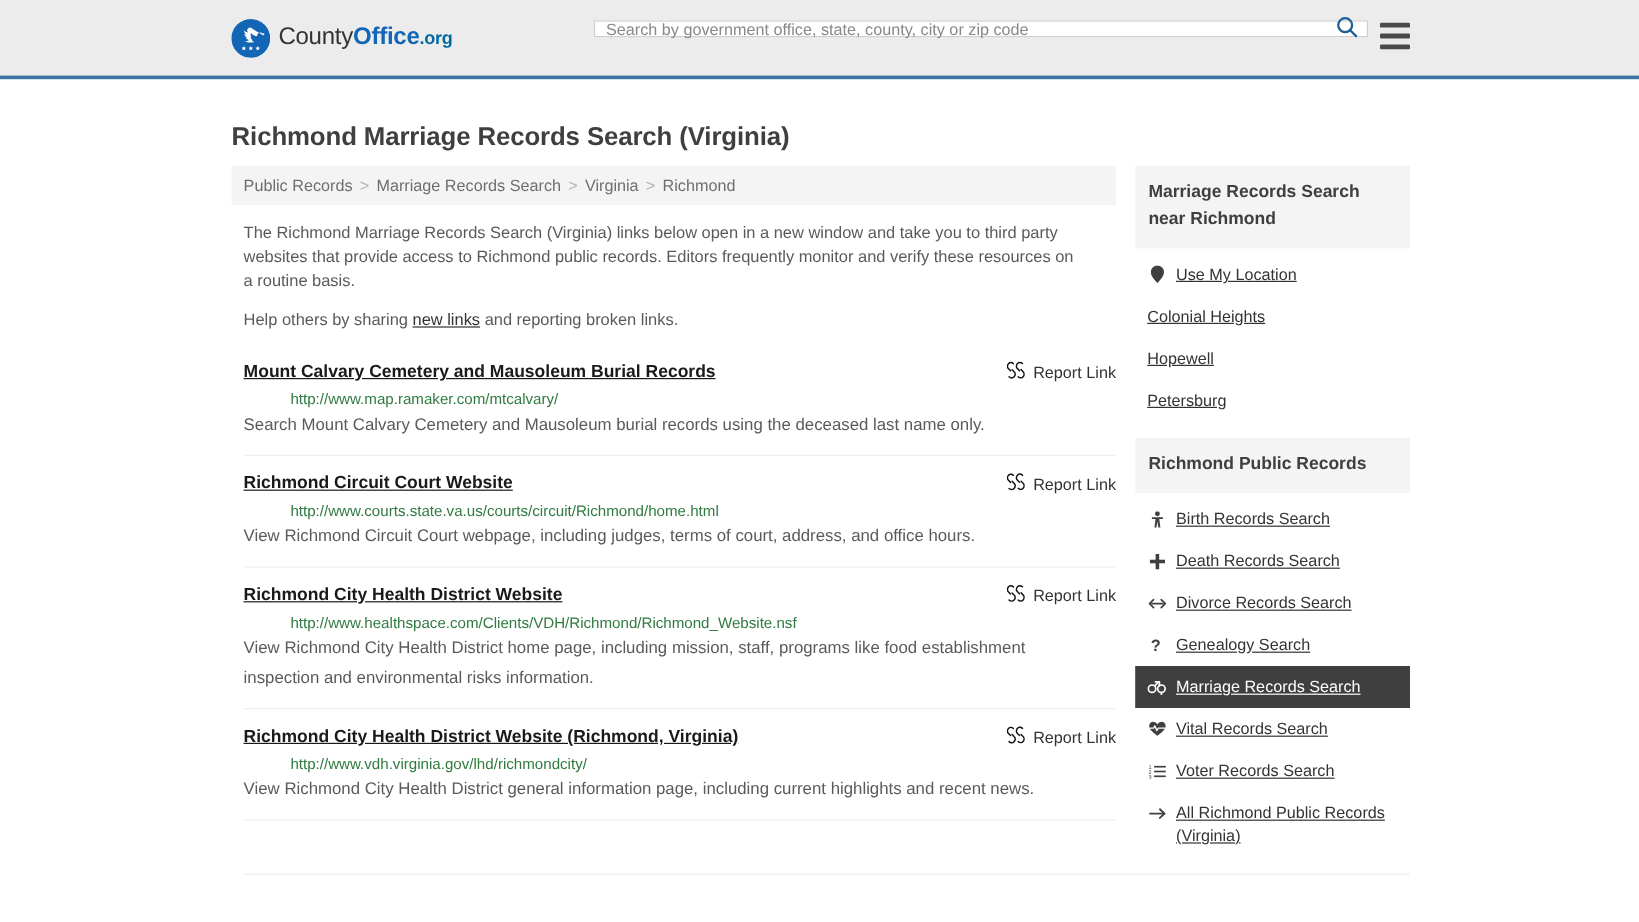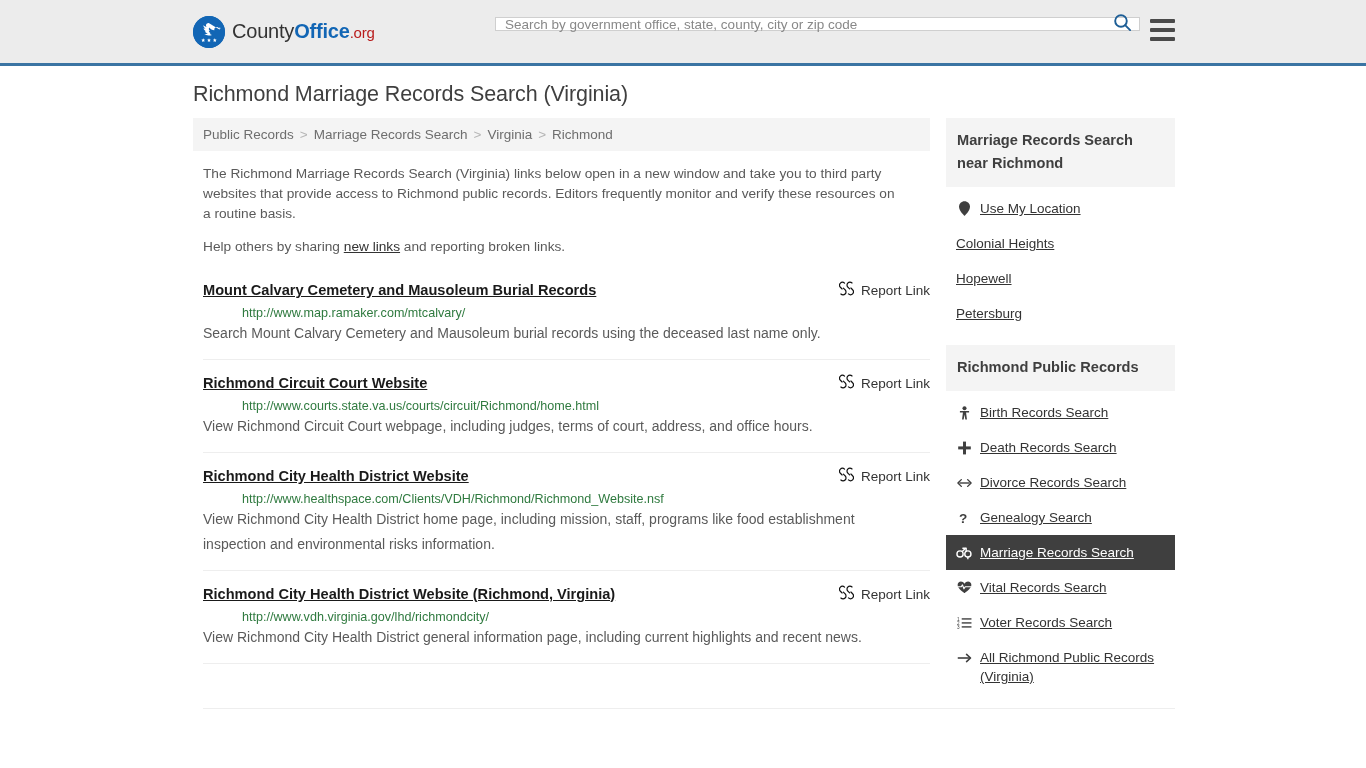--- a/index.html
+++ b/index.html
@@ -36,21 +36,21 @@
   .logo-mark svg { position: absolute; top: 0; left: 0; }
   .logo-text {
     margin-left: 7px;
     font-size: 20px;
     color: #333333;
     letter-spacing: -0.2px;
     white-space: nowrap;
   }
   .logo-text .bold-blue { color: #1266b5; font-weight: bold; }
   .logo-text .county { color: #333; }
-  .logo-text .org { font-size: 15px; color: #b91c1c; }
+  .logo-text .org { font-size: 15px; color: #0369a1; font-weight: bold; }
 
   .search-wrap {
     position: absolute;
     left: 495px;
     top: 17px;
     width: 645px;
     height: 14px;
     display: flex;
     align-items: center;
     background: #ffffff;
@@ -96,22 +96,22 @@
     padding-right: 191px;
     position: relative;
   }
   .columns { display: flex; align-items: flex-start; }
   .main-col { width: 737px; flex: none; }
   .side-col { width: 229px; flex: none; margin-left: 16px; }
 
   h1.page-title {
     font-size: 21.5px;
     color: #3f3f3f;
-    margin: 16px 0 11px 0;
-    font-weight: normal;
+    margin: 36px 0 11px 0;
+    font-weight: bold;
     letter-spacing: -0.1px;
   }
 
   .breadcrumb {
     background: #f4f4f4;
     height: 33px;
     display: flex;
     align-items: center;
     padding-left: 10px;
     font-size: 13.5px;

